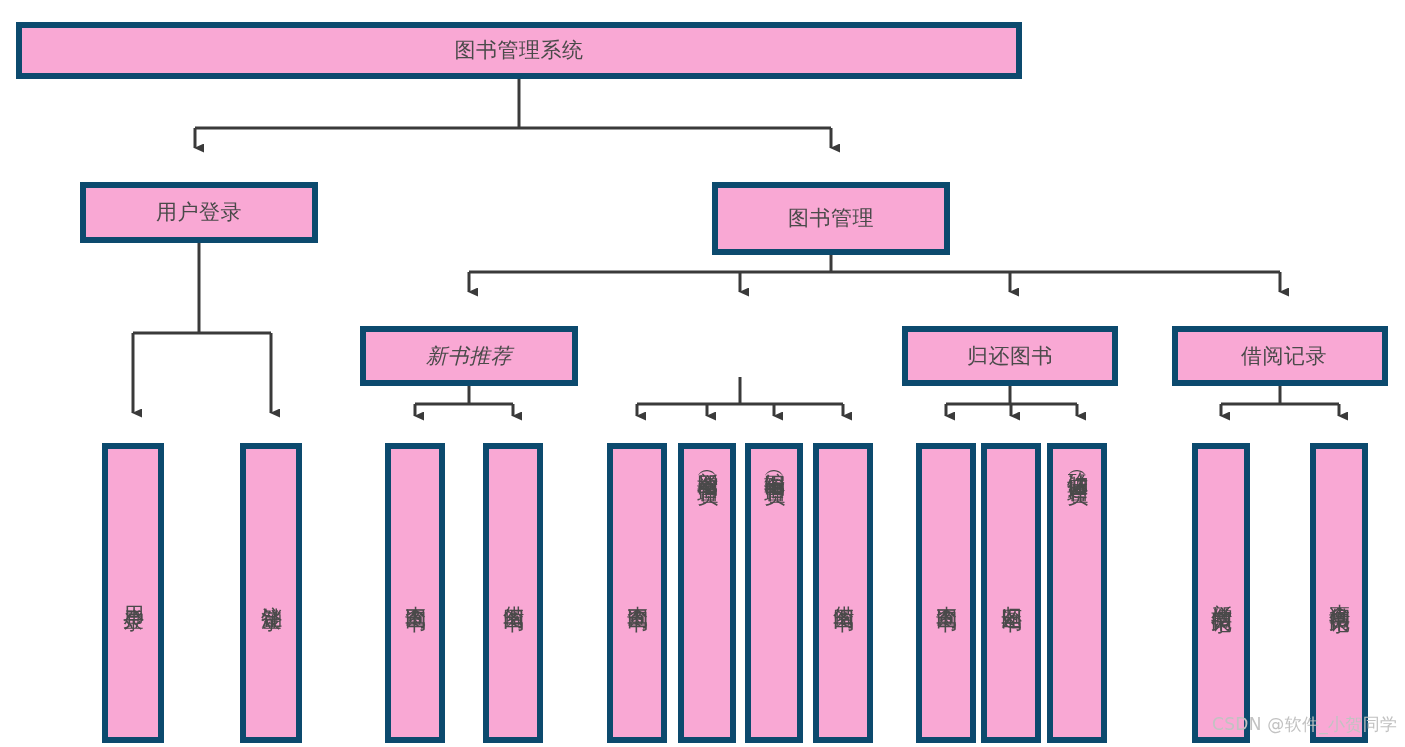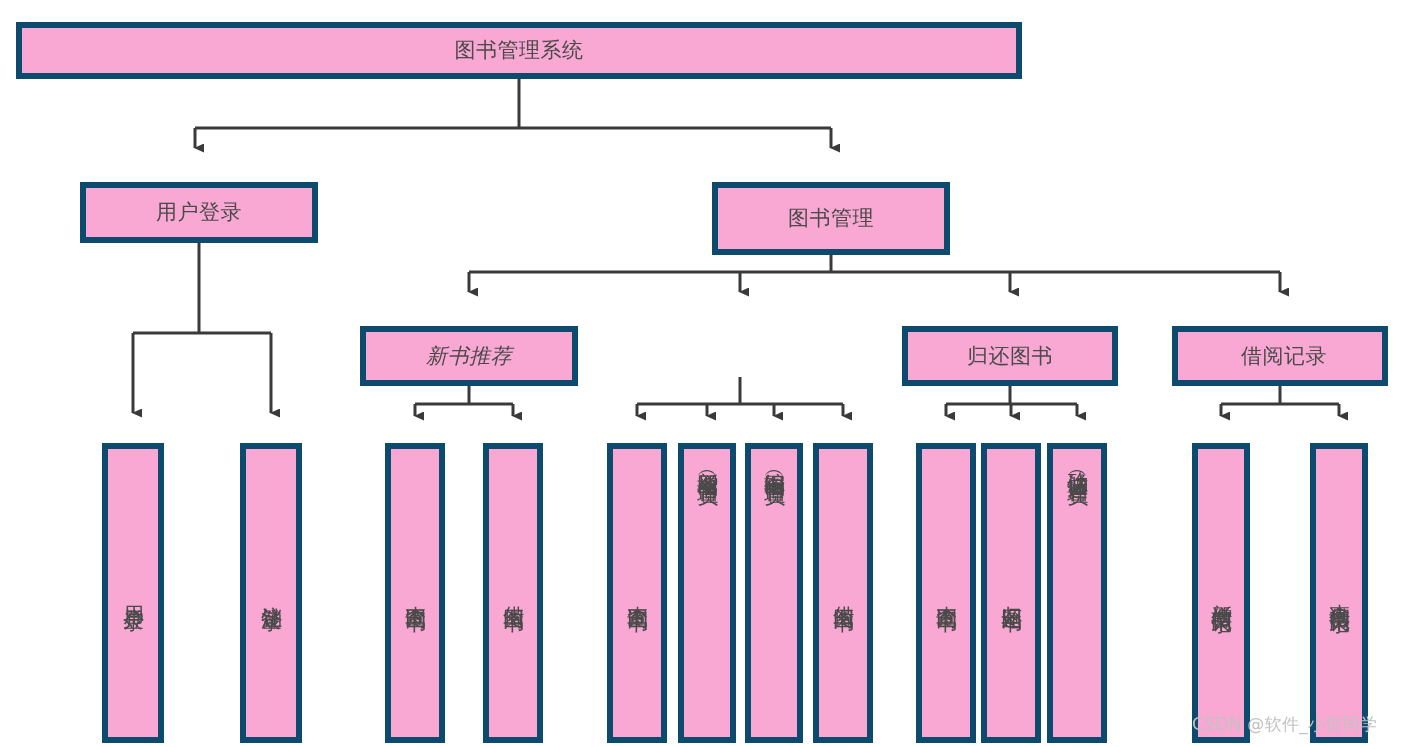--- a/index.html
+++ b/index.html
@@ -60,20 +60,21 @@
   }
   .watermark {
     position: absolute;
     left: 1192px;
     top: 713px;
     font-size: 17px;
     color: #c2c2c2;
     white-space: nowrap;
     z-index: 3;
     letter-spacing: 0.3px;
+    padding-left: 20px;
   }
 </style>
 </head>
 <body>
 
 <div id="diagram-root">
 
   <svg id="edges-layer" viewBox="0 0 1405 747" width="1405" height="747" xmlns="http://www.w3.org/2000/svg">
     <defs>
       <marker id="arrowhead" markerWidth="9" markerHeight="10" refX="4.5" refY="9" orient="auto" markerUnits="userSpaceOnUse">

